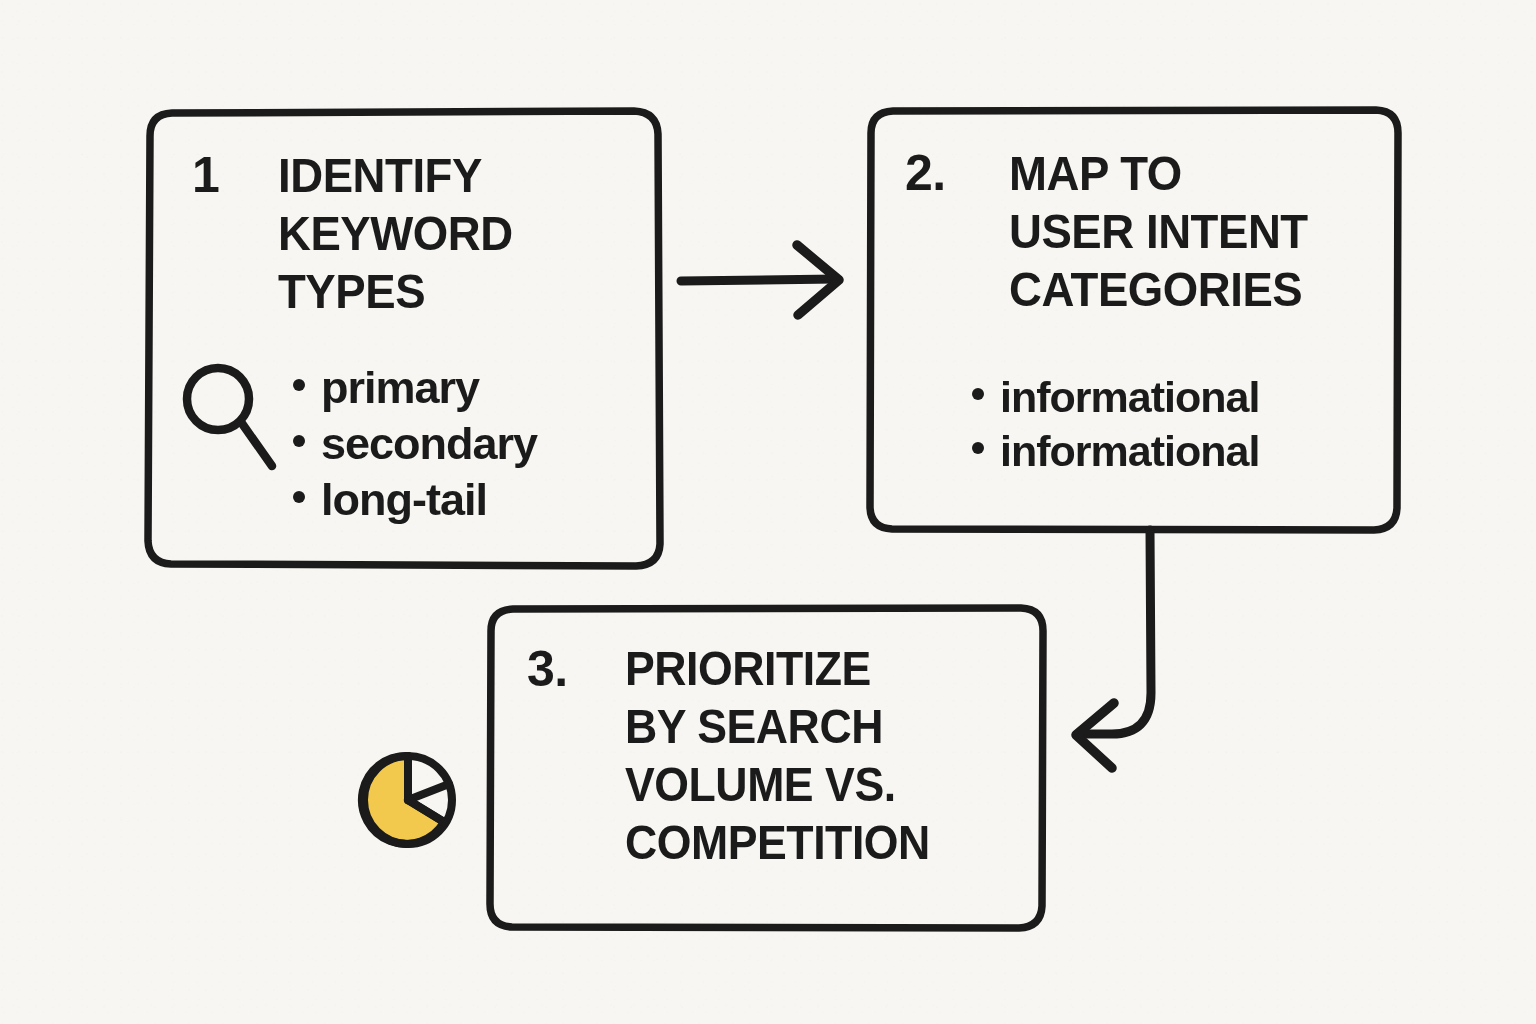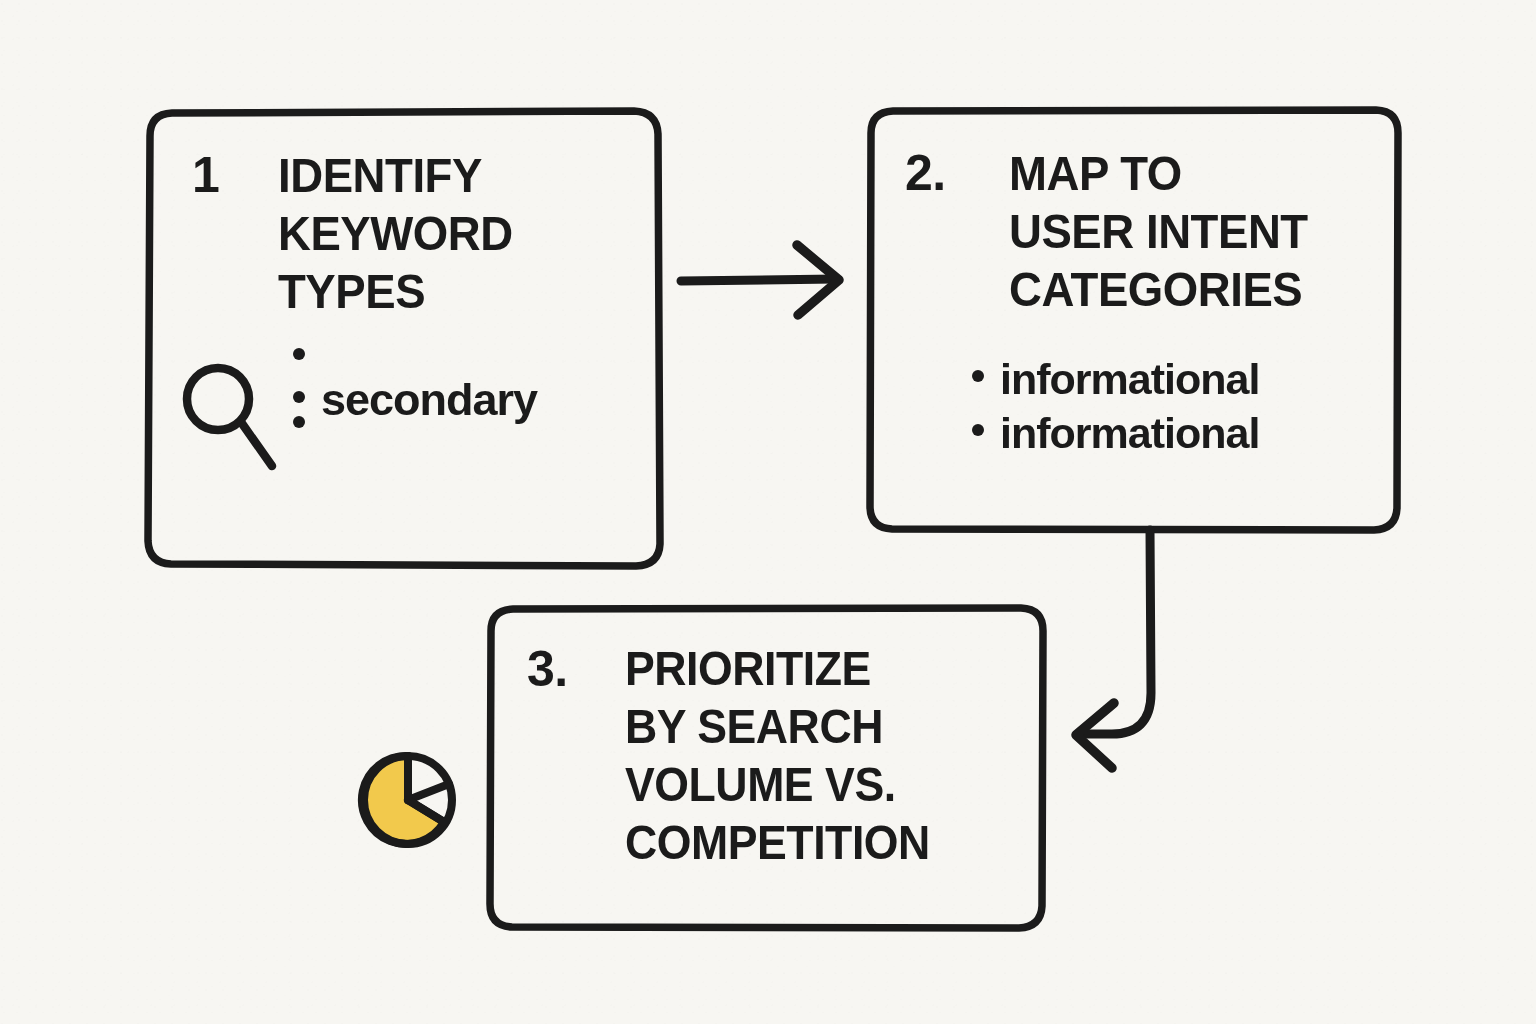--- a/index.html
+++ b/index.html
@@ -96,21 +96,21 @@
   }
 
   
   #node1-head { left: 192px; top: 146px; }
   #node1-head .step-num { width: 86px; }
   #node1-bullets { left: 293px; top: 360px; }
 
   
   #node2-head { left: 905px; top: 144px; }
   #node2-head .step-num { width: 104px; }
-  #node2-bullets { left: 972px; top: 352px; font-size: 43px; line-height: 54px; }
+  #node2-bullets { left: 972px; top: 370px; font-size: 43px; line-height: 54px; }
 
   
   #node3-head { left: 527px; top: 640px; }
   #node3-head .step-num { width: 98px; }
   #node3-head .step-title { font-size: 48px; line-height: 58px; }
 </style>
 </head>
 <body>
 
 <div id="canvas">
@@ -167,27 +167,29 @@
 
   <div class="node-text step-head" id="node1-head">
     <span class="step-num">1</span>
     <span class="step-title">IDENTIFY
 KEYWORD
 TYPES</span>
   </div>
   <ul class="bullets node-text" id="node1-bullets">
     <li>
       <span class="dot"></span>
+      <span>primary</span>
     </li>
     <li>
       <span class="dot"></span>
       <span>secondary</span>
     </li>
     <li>
       <span class="dot"></span>
+      <span>long-tail</span>
     </li>
   </ul>
 
   <div class="node-text step-head" id="node2-head">
     <span class="step-num">2.</span>
     <span class="step-title">MAP TO
 USER INTENT
 CATEGORIES</span>
   </div>
   <ul class="bullets node-text" id="node2-bullets">

